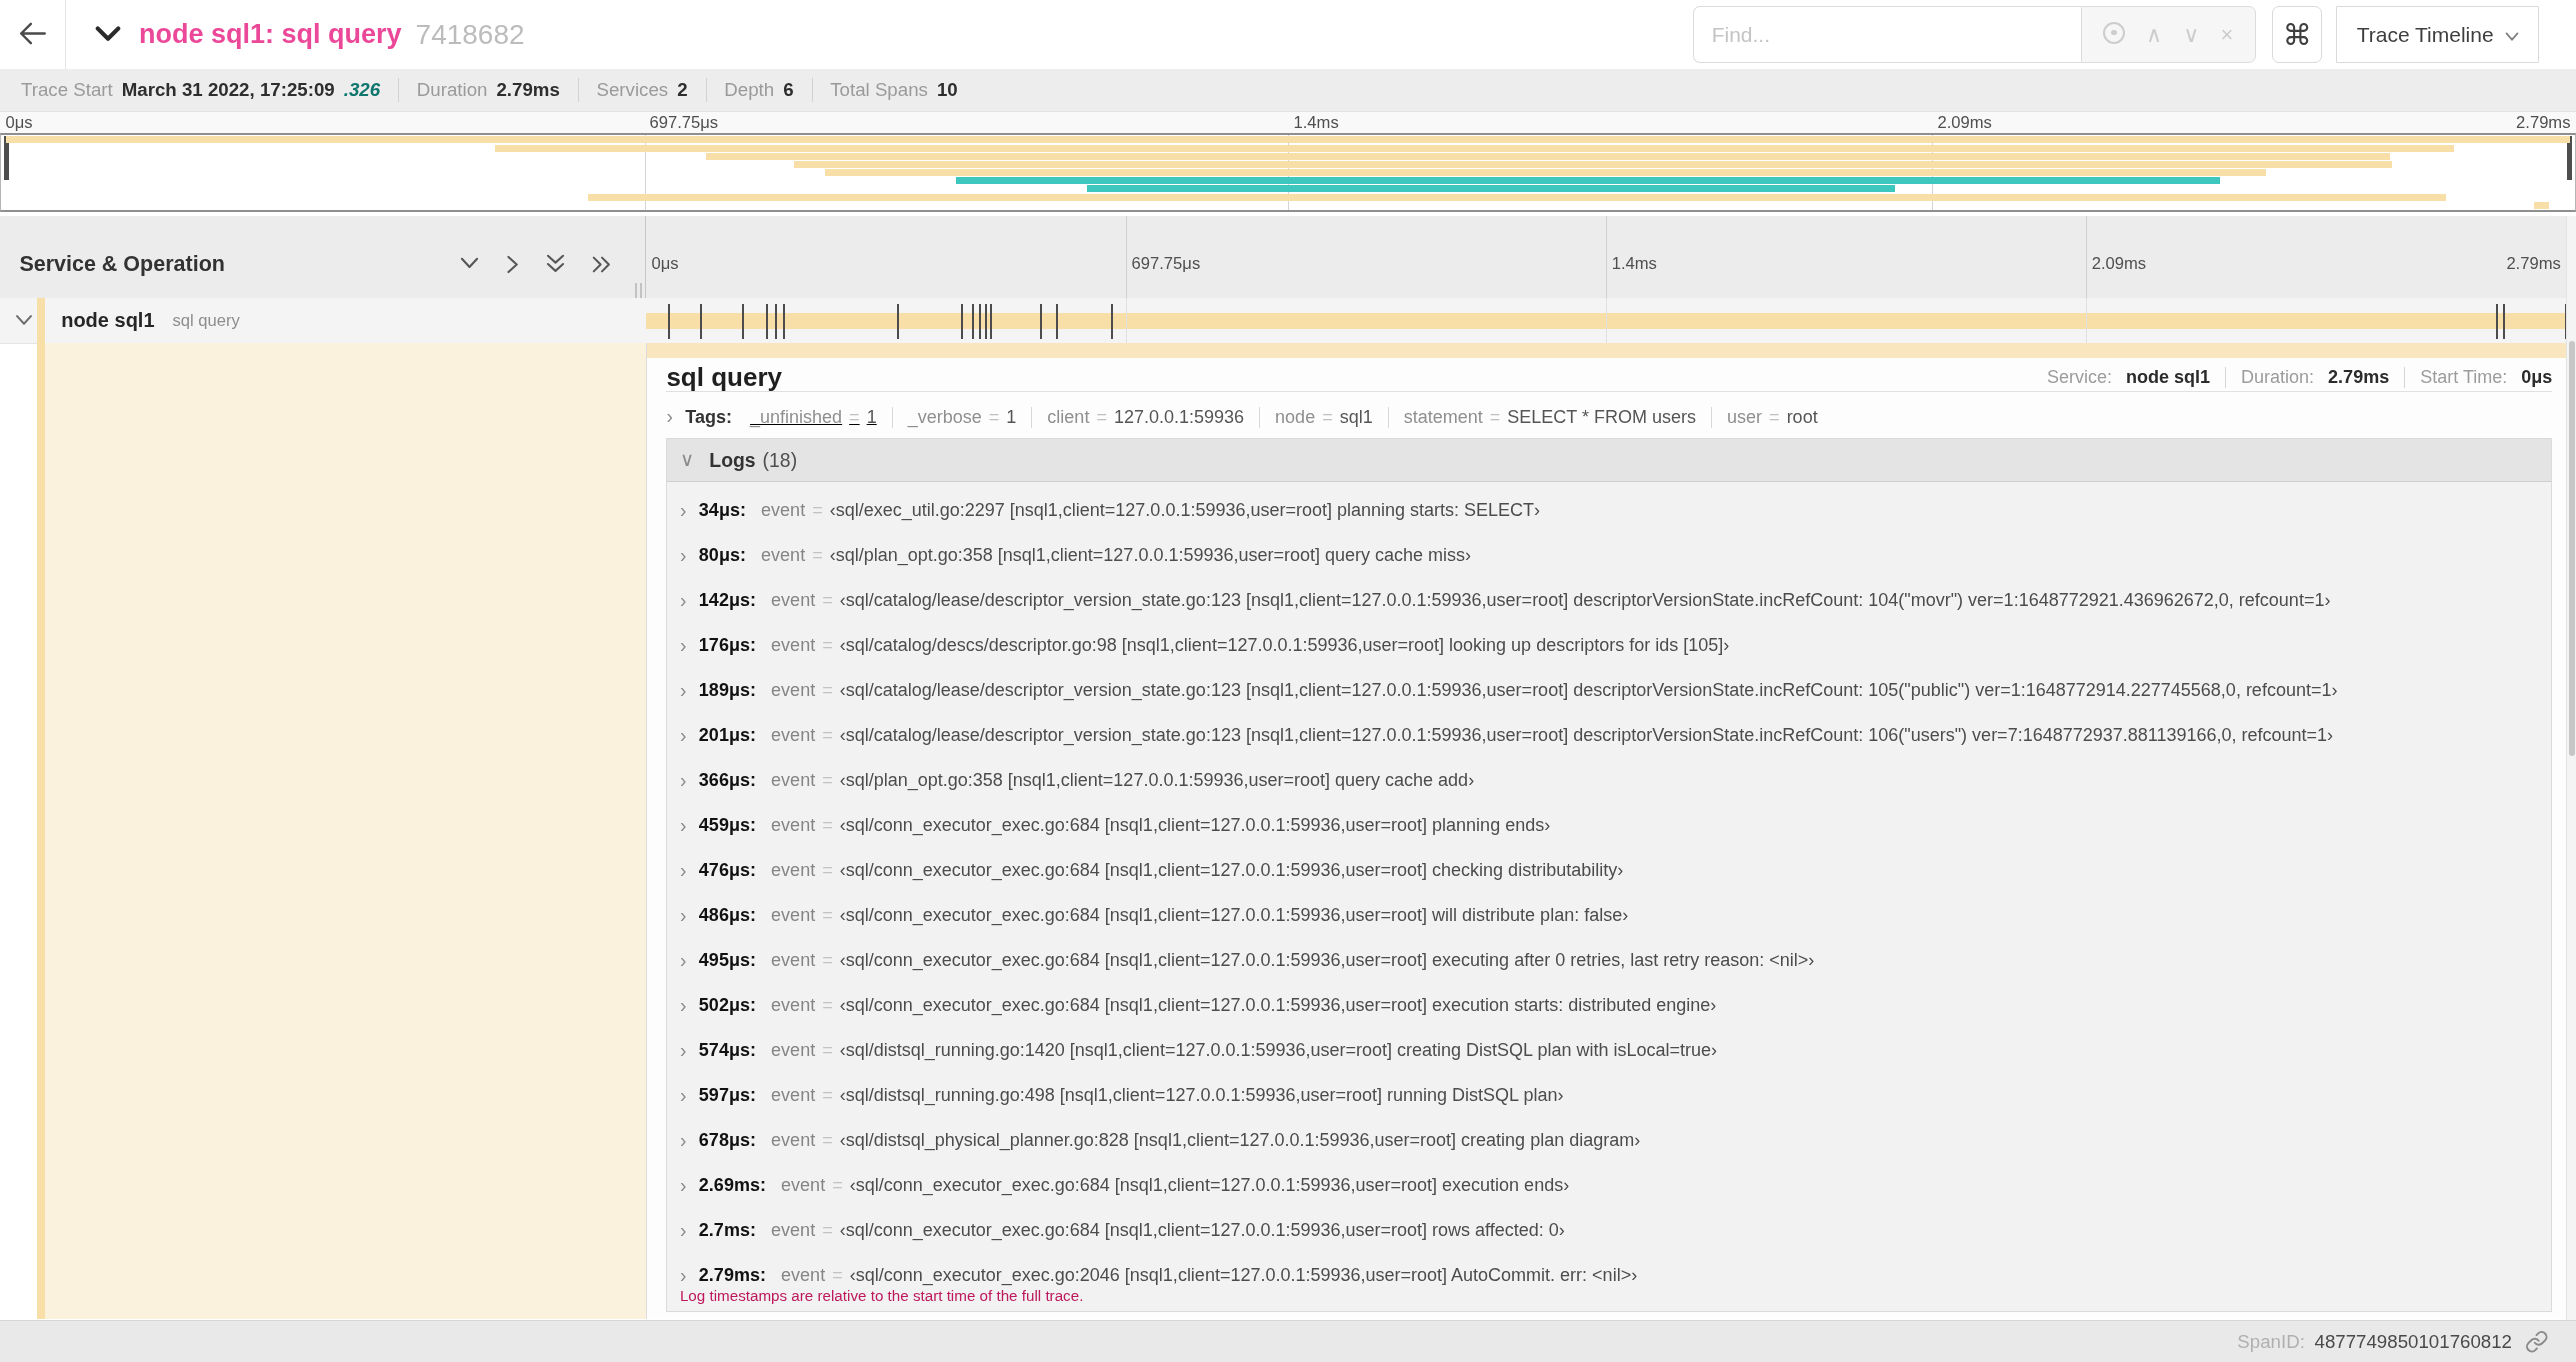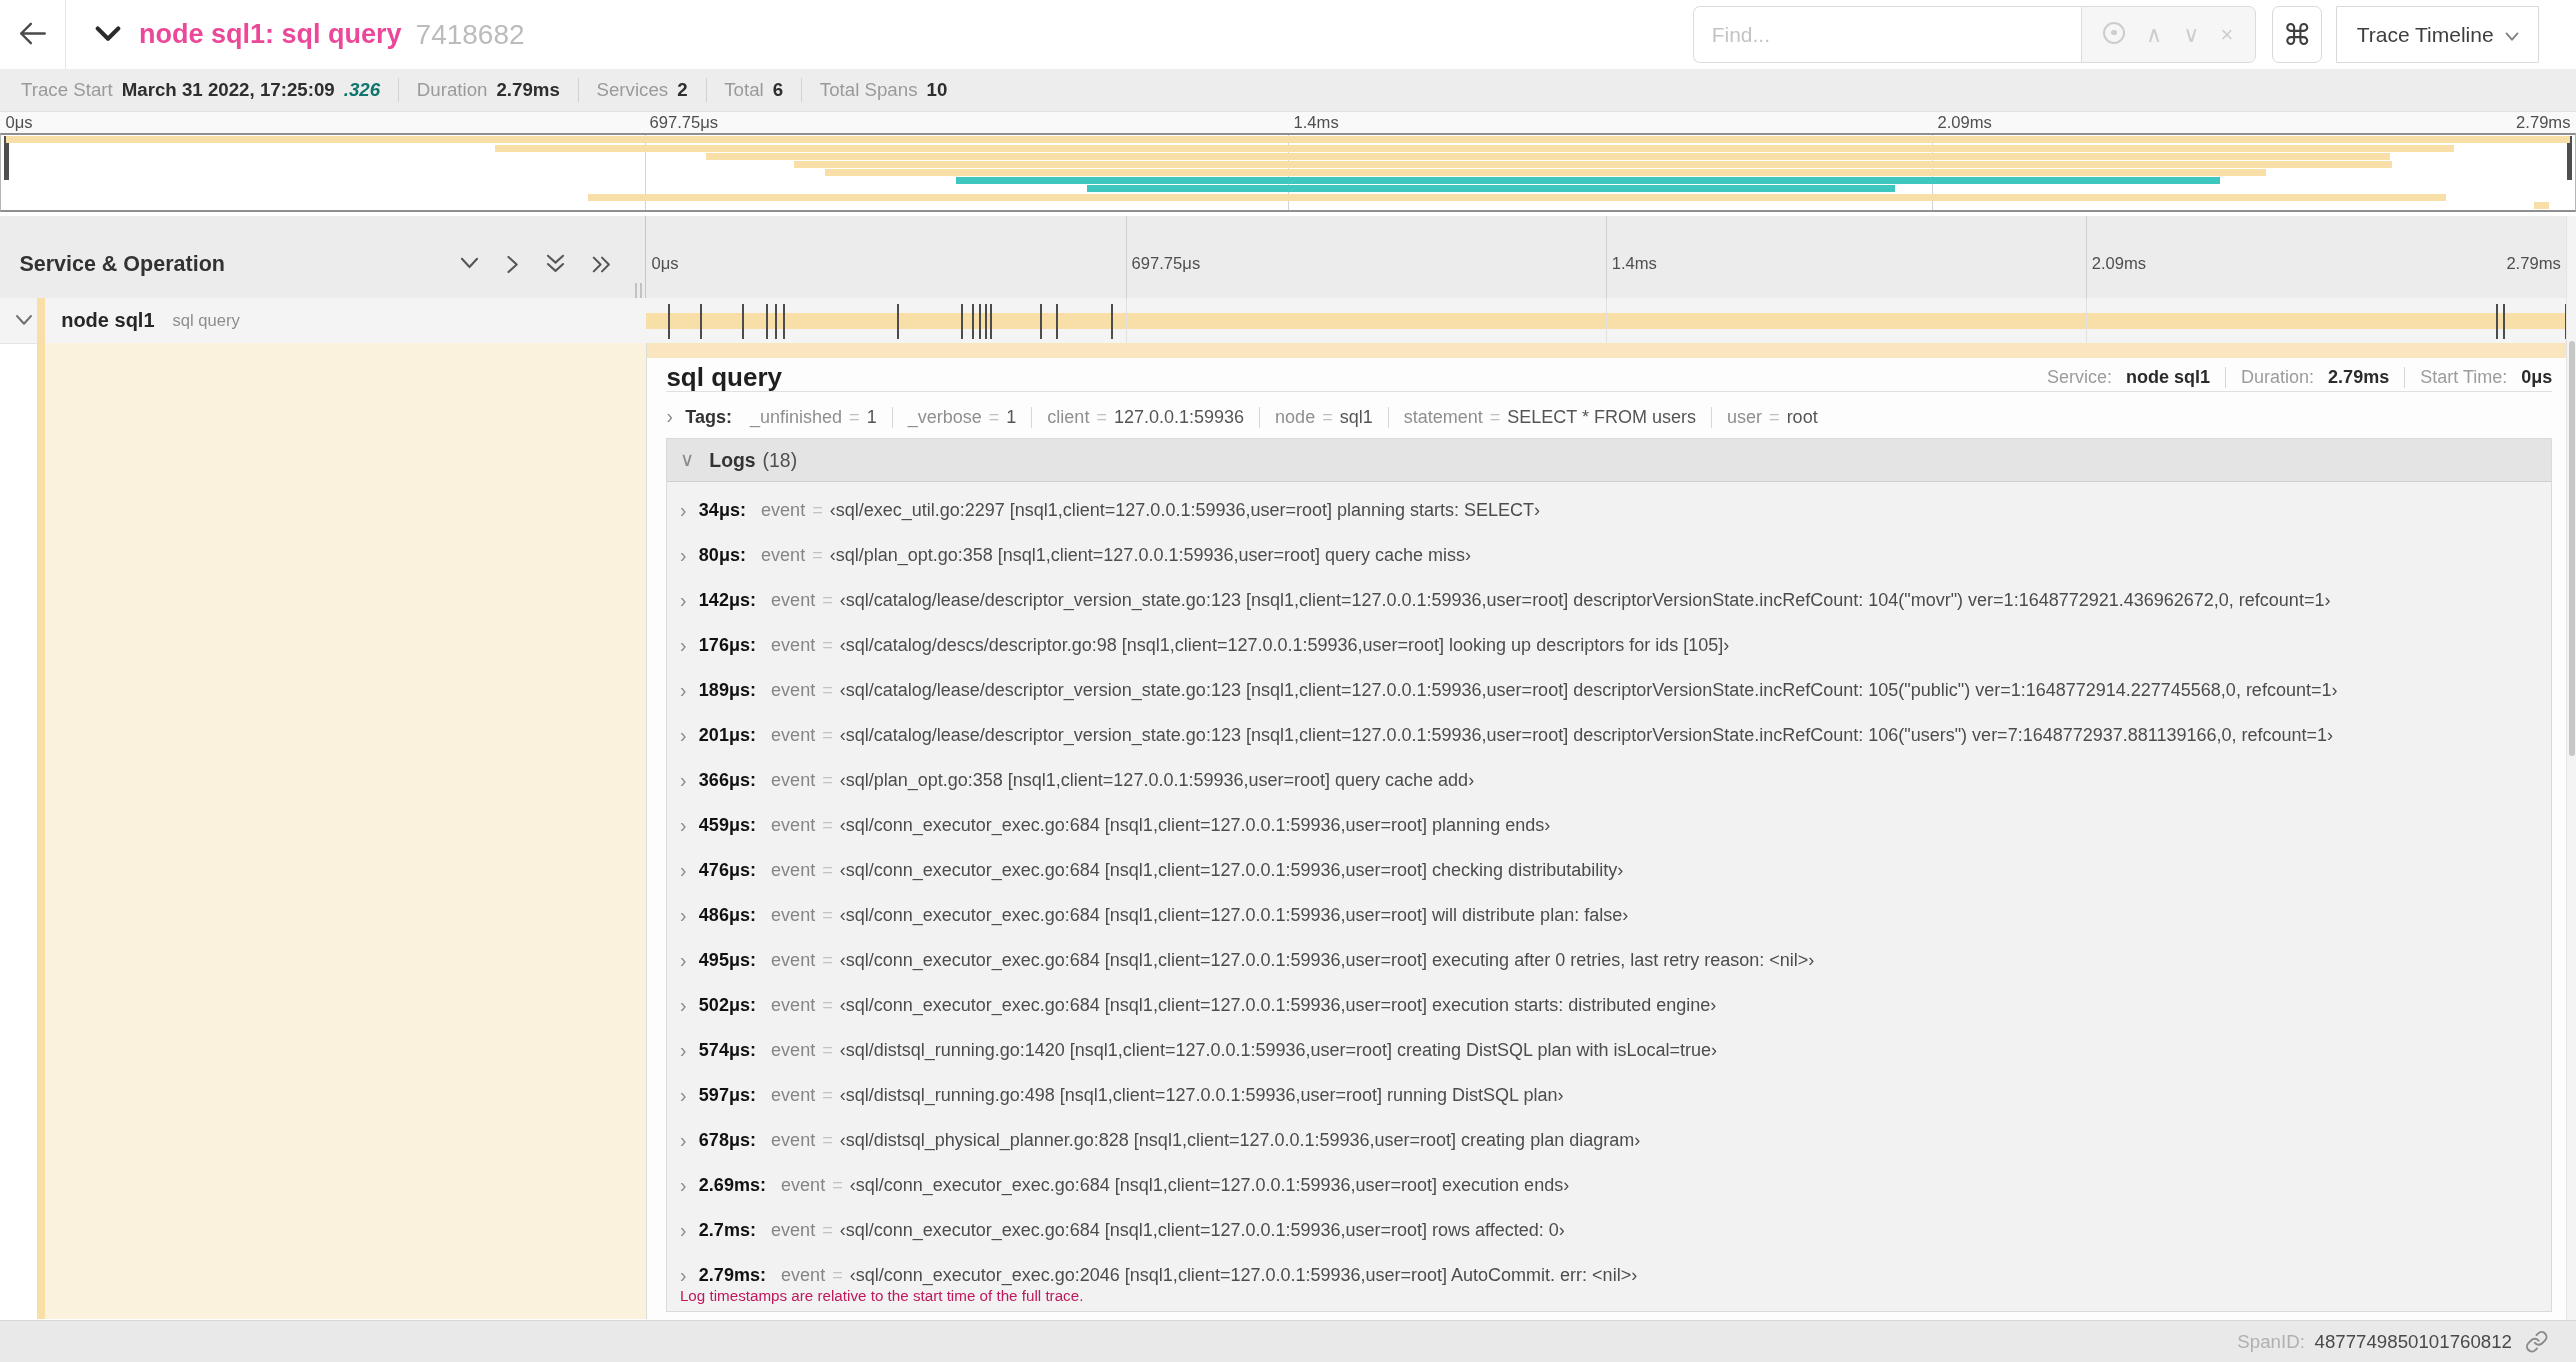--- a/index.html
+++ b/index.html
@@ -161,21 +161,21 @@
         <span class="sum-label">Duration</span>
         <span class="sum-value">2.79ms</span>
       </div>
       <div class="sum-sep"></div>
       <div class="sum-item">
         <span class="sum-label">Services</span>
         <span class="sum-value">2</span>
       </div>
       <div class="sum-sep"></div>
       <div class="sum-item">
-        <span class="sum-label">Total</span>
+        <span class="sum-label">Depth</span>
         <span class="sum-value">6</span>
       </div>
       <div class="sum-sep"></div>
       <div class="sum-item">
         <span class="sum-label">Total Spans</span>
         <span class="sum-value">10</span>
       </div>
     </div>
 </div>
 
@@ -310,21 +310,21 @@
           <span class="meta-value">0μs</span>
         </div>
       </div>
   </div>
   <div class="detail-hr"></div>
 
   <div class="tags-row">
     <span class="row-chevron">›</span>
     <span class="tags-label">Tags:</span>
     <div class="tags-list" id="tags-list">
-        <div class="tag-item" style="display: flex; align-items: flex-end;">
+        <div class="tag-item" style="display: flex; align-items: flex-end; text-decoration: underline;">
           <span class="tag-key">_unfinished</span>
           <span class="tag-eq">=</span>
           <span class="tag-val">1</span>
         </div>
         <div class="tag-sep"></div>
         <div class="tag-item" style="display: flex; align-items: baseline;">
           <span class="tag-key">_verbose</span>
           <span class="tag-eq">=</span>
           <span class="tag-val">1</span>
         </div>

